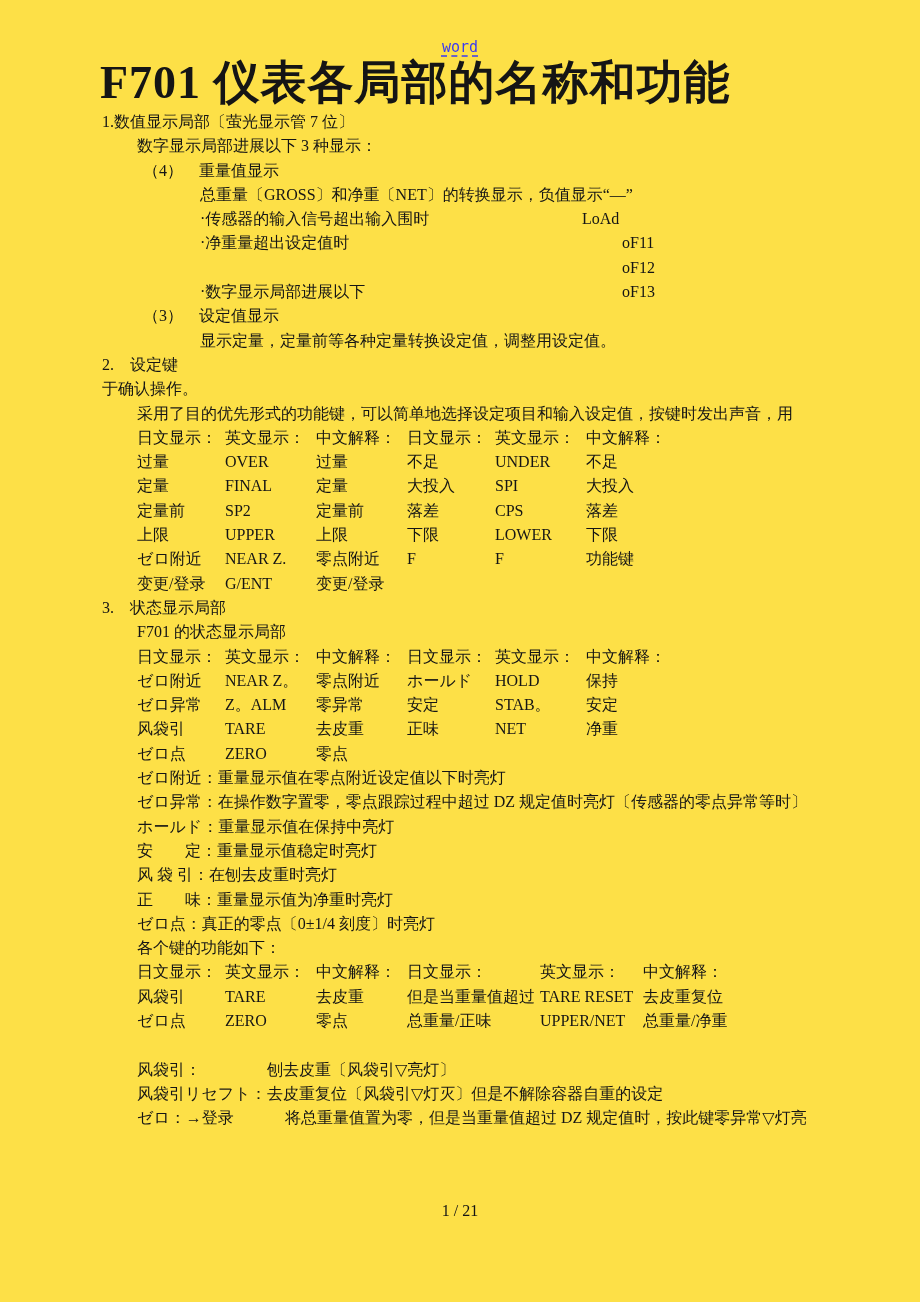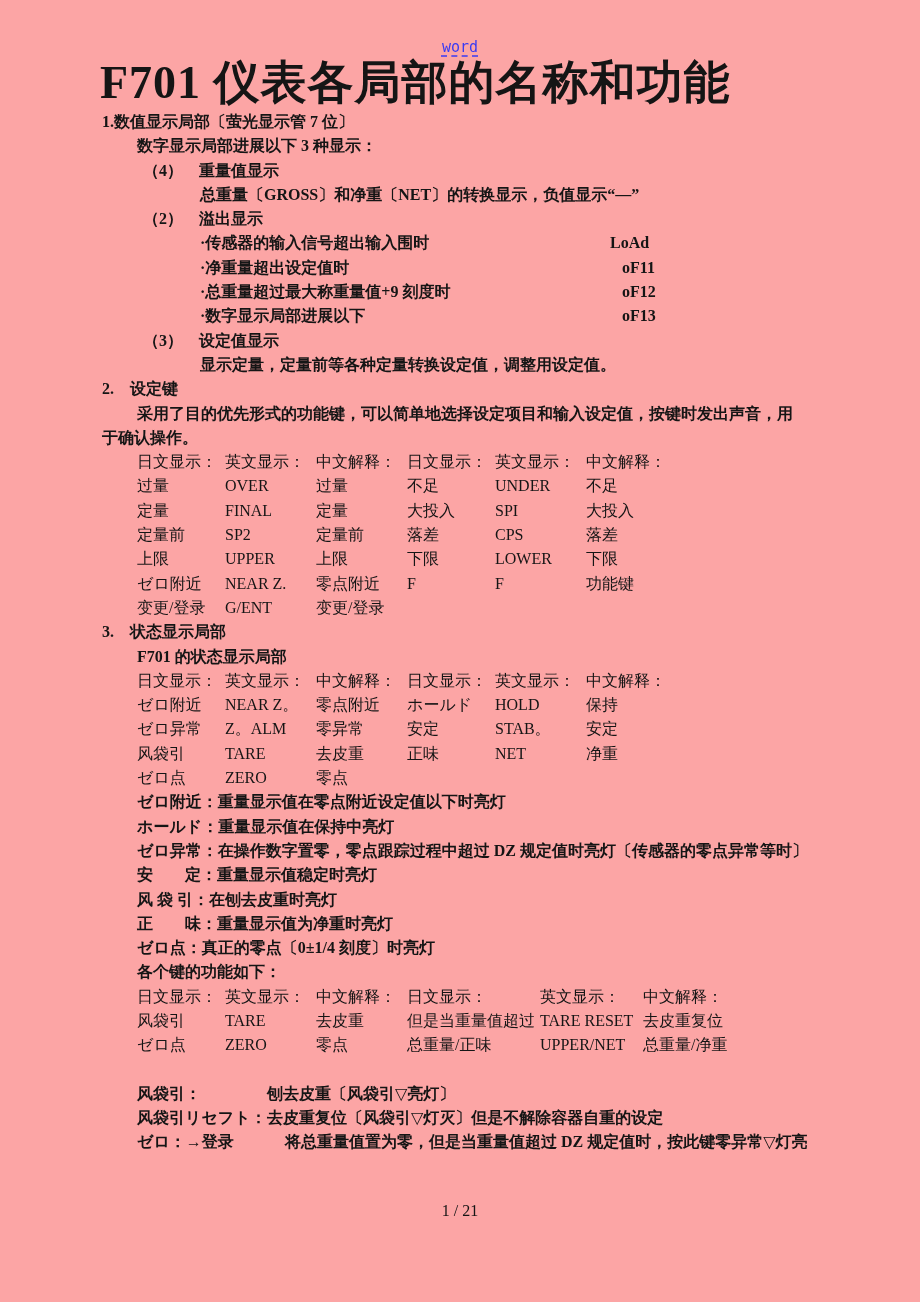--- a/index.html
+++ b/index.html
@@ -1,38 +1,38 @@
 <!DOCTYPE html>
 <html><head>
 <meta charset="utf-8">
 <style>
   html,body{margin:0;padding:0;background:#ffffff;}
   .page{
-    position:relative;width:920px;height:1302px;background:#fca5a5;
+    position:relative;width:920px;height:1302px;background:#fde047;
     font-family:"Liberation Serif","DejaVu Serif",serif;color:#151515;
     overflow:hidden;
   }
   .word-wrap{position:absolute;top:38px;left:0;width:100%;text-align:center;}
   .word-link{
     font-family:"DejaVu Sans Mono","Liberation Mono",monospace;
     font-size:15px;color:#3a3af2;cursor:pointer;
     text-decoration:underline dashed #3a3af2;text-underline-offset:4px;
   }
   .doc-title{
     position:absolute;top:62px;left:100px;font-size:46px;line-height:42px;
     font-weight:bold;letter-spacing:1px;white-space:pre;
   }
   .content{position:absolute;top:110px;left:0;width:920px;}
   .line{position:relative;height:24.3px;line-height:24.3px;font-size:16px;white-space:pre;}
-  .abs{position:absolute;top:0;font-weight:bold;}
+  .abs{position:absolute;top:0;}
   .x-a{left:102px;}      
   .x-b{left:137px;}      
   .x-num{left:143px;}    
   .x-c{left:200px;}      
-  .code-load{left:610px;}
+  .code-load{left:582px;}
   .code-of{left:622px;}
   .tc{position:absolute;top:0;}
   .c1{left:137px;}.c2{left:225px;}.c3{left:316px;}.c4{left:407px;}.c5{left:495px;}.c6{left:586px;}
   .t4 .c5{left:540px;}
   .t4 .c6{left:643px;}
   .nx1{left:267px;}
   .nx2{left:285px;}
   .footer{position:absolute;top:1202px;left:0;width:100%;text-align:center;font-size:16px;}
 </style>
 </head>
@@ -45,49 +45,48 @@
   </div>
 
   <div class="doc-title">F701 仪表各局部的名称和功能</div>
 
   <div class="content">
 
     <div class="line"><span class="abs x-a">1.数值显示局部〔萤光显示管 7 位〕</span></div>
     <div class="line"><span class="abs x-b">数字显示局部进展以下 3 种显示：</span></div>
     <div class="line"><span class="abs x-num">（4）　重量值显示</span></div>
     <div class="line"><span class="abs x-c">总重量〔GROSS〕和净重〔NET〕的转换显示，负值显示“—”</span></div>
-    <div class="line"><span class="abs x-num">（2）　溢出显示</span></div>
     <div class="line"><span class="abs x-c">·传感器的输入信号超出输入围时</span><span class="abs code-load">LoAd</span></div>
     <div class="line"><span class="abs x-c">·净重量超出设定值时</span><span class="abs code-of">oF11</span></div>
-    <div class="line"><span class="abs x-c">·总重量超过最大称重量值+9 刻度时</span><span class="abs code-of">oF12</span></div>
+    <div class="line"><span class="abs code-of">oF12</span></div>
     <div class="line"><span class="abs x-c">·数字显示局部进展以下</span><span class="abs code-of">oF13</span></div>
     <div class="line"><span class="abs x-num">（3）　设定值显示</span></div>
     <div class="line"><span class="abs x-c">显示定量，定量前等各种定量转换设定值，调整用设定值。</span></div>
 
     <div class="line"><span class="abs x-a">2.　设定键</span></div>
+    <div class="line"><span class="abs x-a">于确认操作。</span></div>
     <div class="line"><span class="abs x-b">采用了目的优先形式的功能键，可以简单地选择设定项目和输入设定值，按键时发出声音，用</span></div>
-    <div class="line"><span class="abs x-a">于确认操作。</span></div>
     <div class="line trow"><span class="tc c1">日文显示：</span><span class="tc c2">英文显示：</span><span class="tc c3">中文解释：</span><span class="tc c4">日文显示：</span><span class="tc c5">英文显示：</span><span class="tc c6">中文解释：</span></div>
     <div class="line trow"><span class="tc c1">过量</span><span class="tc c2">OVER</span><span class="tc c3">过量</span><span class="tc c4">不足</span><span class="tc c5">UNDER</span><span class="tc c6">不足</span></div>
     <div class="line trow"><span class="tc c1">定量</span><span class="tc c2">FINAL</span><span class="tc c3">定量</span><span class="tc c4">大投入</span><span class="tc c5">SPI</span><span class="tc c6">大投入</span></div>
     <div class="line trow"><span class="tc c1">定量前</span><span class="tc c2">SP2</span><span class="tc c3">定量前</span><span class="tc c4">落差</span><span class="tc c5">CPS</span><span class="tc c6">落差</span></div>
     <div class="line trow"><span class="tc c1">上限</span><span class="tc c2">UPPER</span><span class="tc c3">上限</span><span class="tc c4">下限</span><span class="tc c5">LOWER</span><span class="tc c6">下限</span></div>
     <div class="line trow"><span class="tc c1">ゼロ附近</span><span class="tc c2">NEAR Z.</span><span class="tc c3">零点附近</span><span class="tc c4">F</span><span class="tc c5">F</span><span class="tc c6">功能键</span></div>
     <div class="line trow"><span class="tc c1">变更/登录</span><span class="tc c2">G/ENT</span><span class="tc c3">变更/登录</span></div>
 
     <div class="line"><span class="abs x-a">3.　状态显示局部</span></div>
     <div class="line"><span class="abs x-b">F701 的状态显示局部</span></div>
     <div class="line trow"><span class="tc c1">日文显示：</span><span class="tc c2">英文显示：</span><span class="tc c3">中文解释：</span><span class="tc c4">日文显示：</span><span class="tc c5">英文显示：</span><span class="tc c6">中文解释：</span></div>
     <div class="line trow"><span class="tc c1">ゼロ附近</span><span class="tc c2">NEAR Z。</span><span class="tc c3">零点附近</span><span class="tc c4">ホールド</span><span class="tc c5">HOLD</span><span class="tc c6">保持</span></div>
     <div class="line trow"><span class="tc c1">ゼロ异常</span><span class="tc c2">Z。ALM</span><span class="tc c3">零异常</span><span class="tc c4">安定</span><span class="tc c5">STAB。</span><span class="tc c6">安定</span></div>
     <div class="line trow"><span class="tc c1">风袋引</span><span class="tc c2">TARE</span><span class="tc c3">去皮重</span><span class="tc c4">正味</span><span class="tc c5">NET</span><span class="tc c6">净重</span></div>
     <div class="line trow"><span class="tc c1">ゼロ点</span><span class="tc c2">ZERO</span><span class="tc c3">零点</span></div>
     <div class="line"><span class="abs x-b">ゼロ附近：重量显示值在零点附近设定值以下时亮灯</span></div>
+    <div class="line"><span class="abs x-b">ゼロ异常：在操作数字置零，零点跟踪过程中超过 DZ 规定值时亮灯〔传感器的零点异常等时〕</span></div>
     <div class="line"><span class="abs x-b">ホールド：重量显示值在保持中亮灯</span></div>
-    <div class="line"><span class="abs x-b">ゼロ异常：在操作数字置零，零点跟踪过程中超过 DZ 规定值时亮灯〔传感器的零点异常等时〕</span></div>
     <div class="line"><span class="abs x-b">安　　定：重量显示值稳定时亮灯</span></div>
     <div class="line"><span class="abs x-b">风 袋 引：在刨去皮重时亮灯</span></div>
     <div class="line"><span class="abs x-b">正　　味：重量显示值为净重时亮灯</span></div>
     <div class="line"><span class="abs x-b">ゼロ点：真正的零点〔0±1/4 刻度〕时亮灯</span></div>
 
     <div class="line"><span class="abs x-b">各个键的功能如下：</span></div>
     <div class="line trow t4"><span class="tc c1">日文显示：</span><span class="tc c2">英文显示：</span><span class="tc c3">中文解释：</span><span class="tc c4">日文显示：</span><span class="tc c5">英文显示：</span><span class="tc c6">中文解释：</span></div>
     <div class="line trow t4"><span class="tc c1">风袋引</span><span class="tc c2">TARE</span><span class="tc c3">去皮重</span><span class="tc c4">但是当重量值超过</span><span class="tc c5">TARE RESET</span><span class="tc c6">去皮重复位</span></div>
     <div class="line trow t4"><span class="tc c1">ゼロ点</span><span class="tc c2">ZERO</span><span class="tc c3">零点</span><span class="tc c4">总重量/正味</span><span class="tc c5">UPPER/NET</span><span class="tc c6">总重量/净重</span></div>
     <div class="line"></div>

